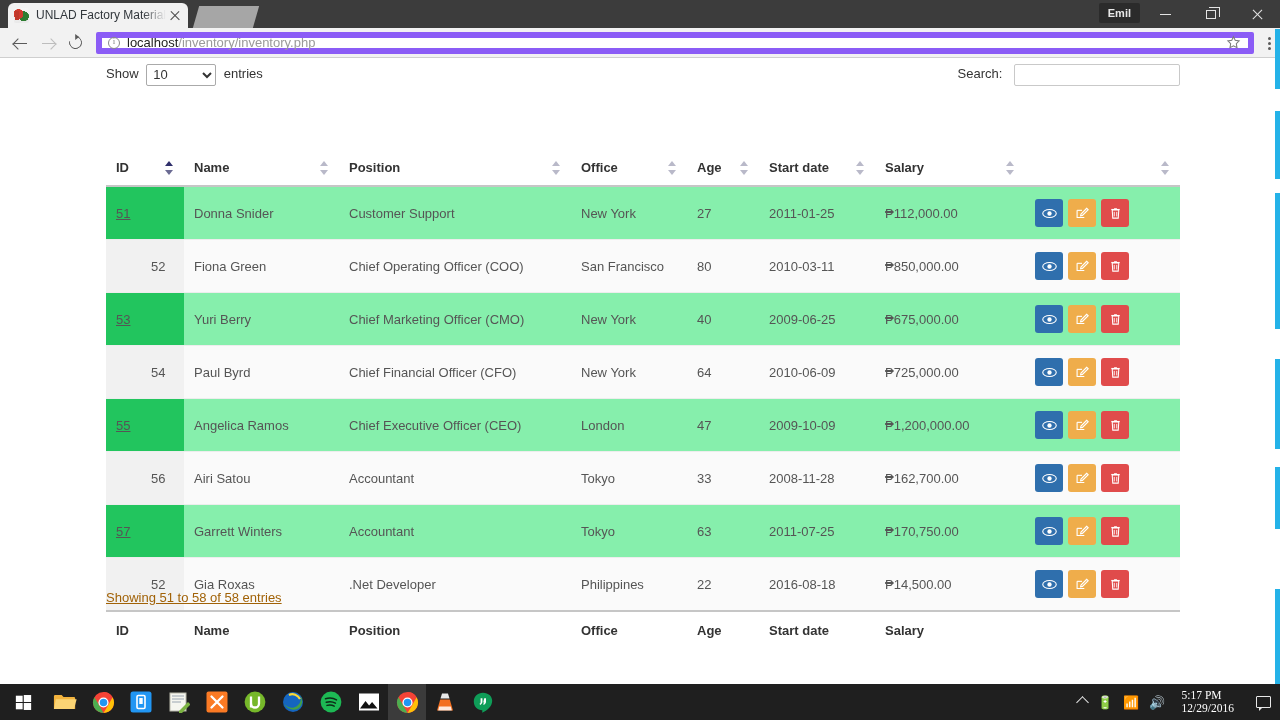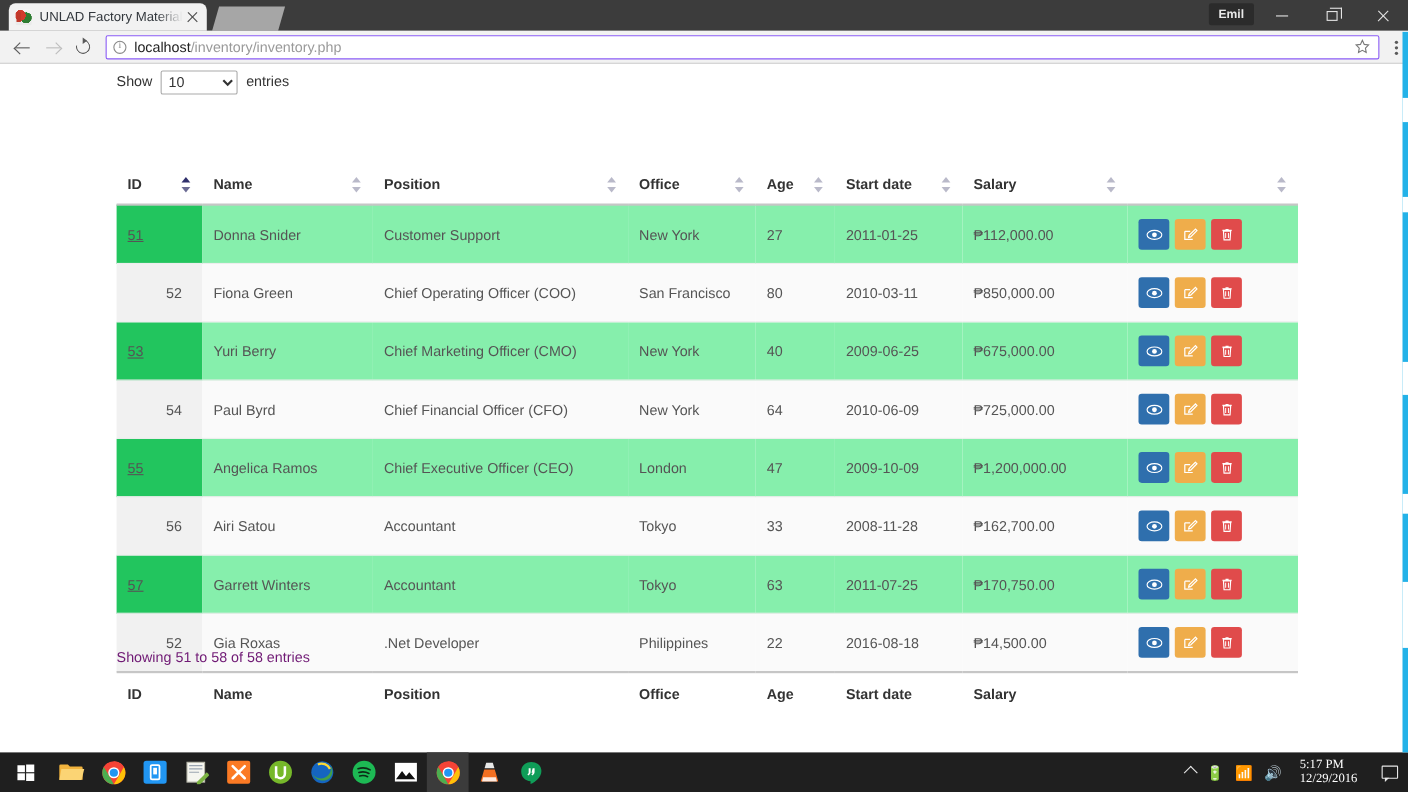--- a/index.html
+++ b/index.html
@@ -112,21 +112,21 @@
     border:1.7px solid #5a5a5a; border-radius:50%;
     border-top-color:transparent; transform:rotate(-35deg);
   }
   .reload:after{
     content:""; position:absolute; right:-1px; top:-1px;
     border-left:4px solid #5a5a5a; border-top:3px solid transparent; border-bottom:3px solid transparent;
     transform:rotate(35deg);
   }
   .omnibox{
     flex:1 1 auto; height:22px; margin:0 4px 0 6px;
-    background:#fff; border:1px solid #8b5cf6; border-radius:2px;
+    background:#fff; border:6px solid #8b5cf6; border-radius:2px;
     display:flex; align-items:center; padding:0 6px;
   }
   .info-ico{
     width:12px; height:12px; border:1.3px solid #8a8a8a; border-radius:50%;
     position:relative; flex:0 0 12px; margin-right:7px;
   }
   .info-ico:after{
     content:"i"; position:absolute; left:0; right:0; top:-2px;
     font-size:9px; color:#8a8a8a; text-align:center; font-family:"Liberation Serif", serif;
   }
@@ -228,21 +228,21 @@
   }
   .btn-view{ background:#2f6fad; }
   .btn-edit{ background:#efad4b; }
   .btn-del { background:#e04b4b; }
   .btn-act svg{ display:block; }
 
   .dt-bottom{
     position:absolute; left:106px; top:520px; width:1074px; height:46px;
   }
   .dt-info{
-    position:absolute; left:0; top:11px; font-size:13px; color:#701a75;
+    position:absolute; left:0; top:11px; font-size:13px; color:#a16207;text-decoration:underline;
   }
   .dt-pager{
     position:absolute; right:0; top:0; display:flex; align-items:center; gap:0px;
   }
   .pg{
     font-size:13px; color:#666; padding:0 14px; height:30px; line-height:30px;
     border-radius:3px; cursor:pointer; text-align:center; min-width:30px;
   }
   .pg.prev, .pg.next{ color:#6d6d6d; padding:0 10px; }
   .pg.num{ padding:0 11px; }
@@ -334,20 +334,24 @@
   </div>
 
   <div class="viewport">
     <div class="page">
 
       <div class="dt-top">
         <label class="dt-length">
           <span>Show</span>
           <select><option value="10">10</option><option value="25">25</option><option value="50">50</option><option value="100">100</option></select>
           <span>entries</span>
+        </label>
+        <label class="dt-filter">
+          <span>Search:</span>
+          <input type="text" placeholder="" style="">
         </label>
       </div>
 
       <table class="dt">
         <colgroup>
           <col style="width:78px">
             <col style="width:155px">
             <col style="width:232px">
           <col style="width:116px">
             <col style="width:72px">

